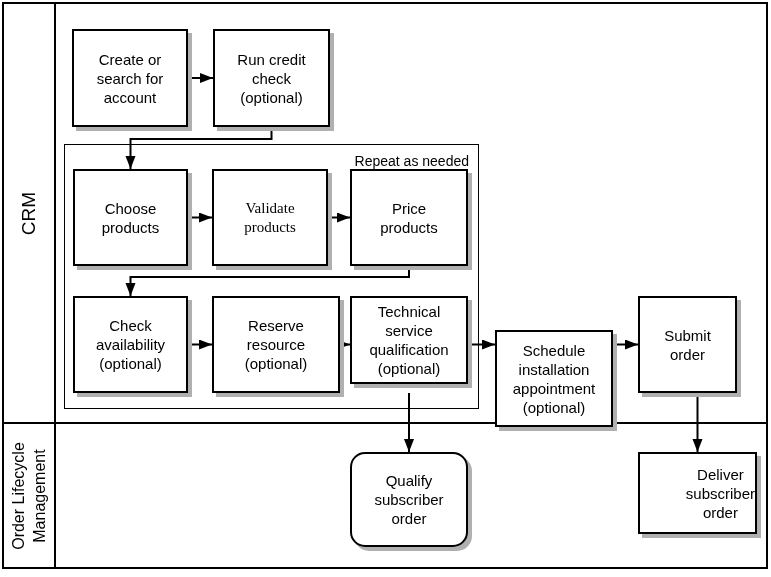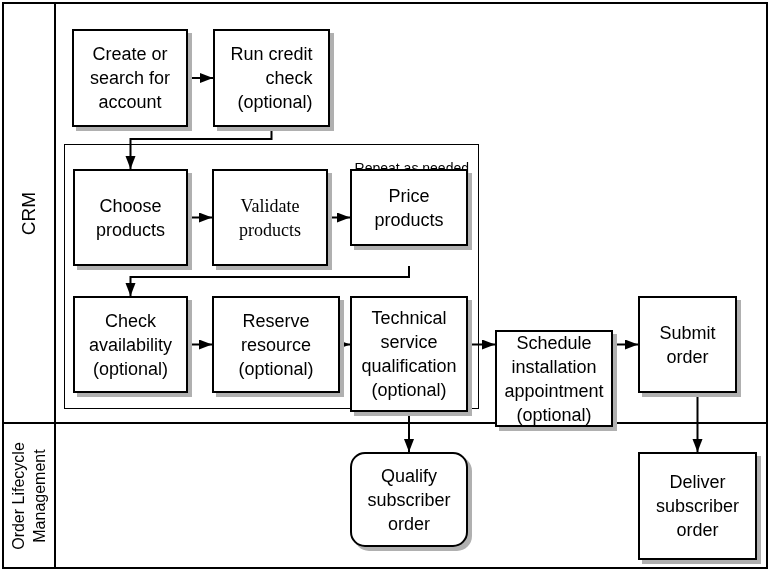--- a/index.html
+++ b/index.html
@@ -30,37 +30,37 @@
   }
   .crm-label { font-size: 19px; }
   .olm-label { font-size: 16px; }
   .group {
     position: absolute;
     border: 1.5px solid #000000;
     background: transparent;
   }
   .group-label {
     position: absolute;
-    top: 15px; right: 9px;
+    top: 8px; right: 9px;
     font-size: 14px;
     white-space: nowrap;
   }
   .node {
     position: absolute;
     background: #ffffff;
     border: 2px solid #000000;
     box-shadow: 4px 4px 0 #b0b0b0;
     display: flex; align-items: center; justify-content: center;
     text-align: center;
     box-sizing: border-box;
   }
   .node-label {
     white-space: pre-line;
-    font-size: 18px;
-    line-height: 24px;
+    font-size: 15px;
+    line-height: 19px;
   }
   svg.connectors {
     position: absolute; left: 0; top: 0;
     width: 771px; height: 577px;
     pointer-events: none;
   }
   svg .conn { fill: none; stroke: #000000; stroke-width: 2px; }
 </style>
 </head>
 <body>
@@ -100,50 +100,50 @@
     <polyline class="conn" points="613,344.5 638,344.5" marker-end="url(#arrow)"></polyline>
     <polyline class="conn" points="409,393 409,452" marker-end="url(#arrow)"></polyline>
     <polyline class="conn" points="697.5,393 697.5,452" marker-end="url(#arrow)"></polyline>
   </svg>
 
   <div class="node" style="left:72px; top:29px; width:116px; height:98px;">
     <span class="node-label">Create or
 search for
 account</span>
   </div>
-  <div class="node" style="left:213px; top:29px; width:117px; height:98px;text-align:right;">
+  <div class="node" style="left:213px; top:29px; width:117px; height:98px;">
     <span class="node-label">Run credit
 check
 (optional)</span>
   </div>
 
   <div class="node" style="left:73px; top:169px; width:115px; height:97px;">
     <span class="node-label">Choose
 products</span>
   </div>
   <div class="node" style="left:212px; top:169px; width:116px; height:97px;font-family:Liberation Serif, serif;">
     <span class="node-label">Validate
 products</span>
   </div>
-  <div class="node" style="left:350px; top:169px; width:118px; height:77px;">
+  <div class="node" style="left:350px; top:169px; width:118px; height:97px;">
     <span class="node-label">Price
 products</span>
   </div>
 
   <div class="node" style="left:73px; top:296px; width:115px; height:97px;">
     <span class="node-label">Check
 availability
 (optional)</span>
   </div>
   <div class="node" style="left:212px; top:296px; width:128px; height:97px;">
     <span class="node-label">Reserve
 resource
 (optional)</span>
   </div>
-  <div class="node" style="left:350px; top:296px; width:118px; height:116px;">
+  <div class="node" style="left:350px; top:296px; width:118px; height:88px;">
     <span class="node-label">Technical
 service
 qualification
 (optional)</span>
   </div>
   <div class="node" style="left:495px; top:296px; width:118px; height:97px;margin-top:34px;">
     <span class="node-label">Schedule
 installation
 appointment
 (optional)</span>
@@ -151,19 +151,19 @@
   <div class="node" style="left:638px; top:296px; width:99px; height:97px;">
     <span class="node-label">Submit
 order</span>
   </div>
 
   <div class="node" style="left:350px; top:452px; width:118px; height:95px;border-radius:15px;">
     <span class="node-label">Qualify
 subscriber
 order</span>
   </div>
-  <div class="node" style="left:638px; top:452px; width:119px; height:108px;">
+  <div class="node" style="left:638px; top:452px; width:119px; height:82px;justify-content:flex-end;">
     <span class="node-label">Deliver
 subscriber
 order</span>
   </div>
 
 </div>
 
 </body></html>

